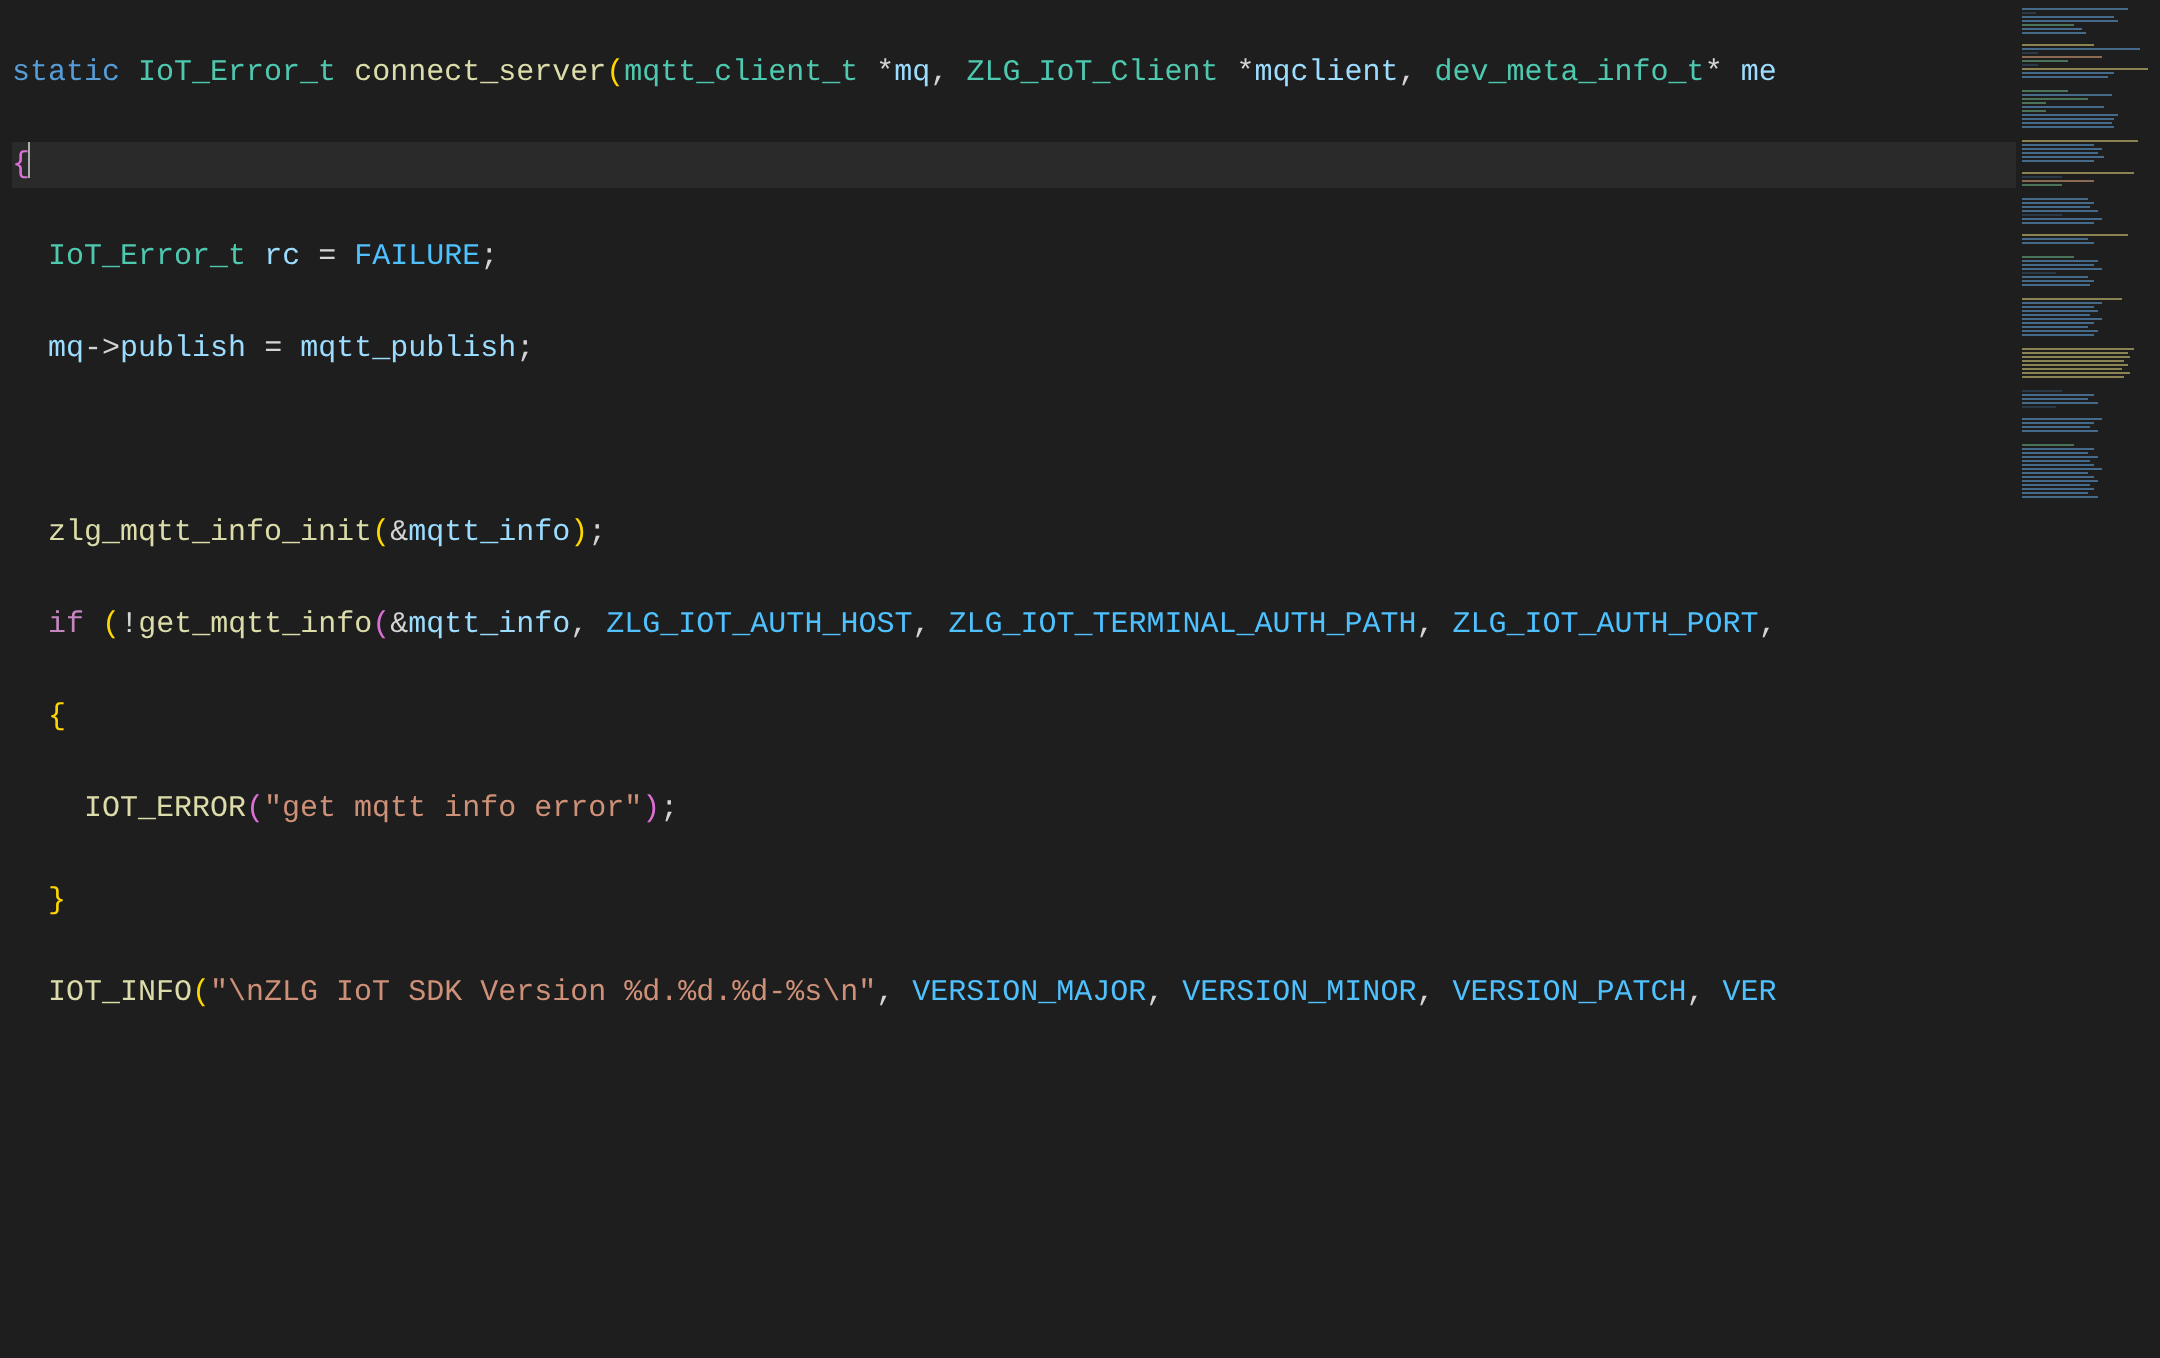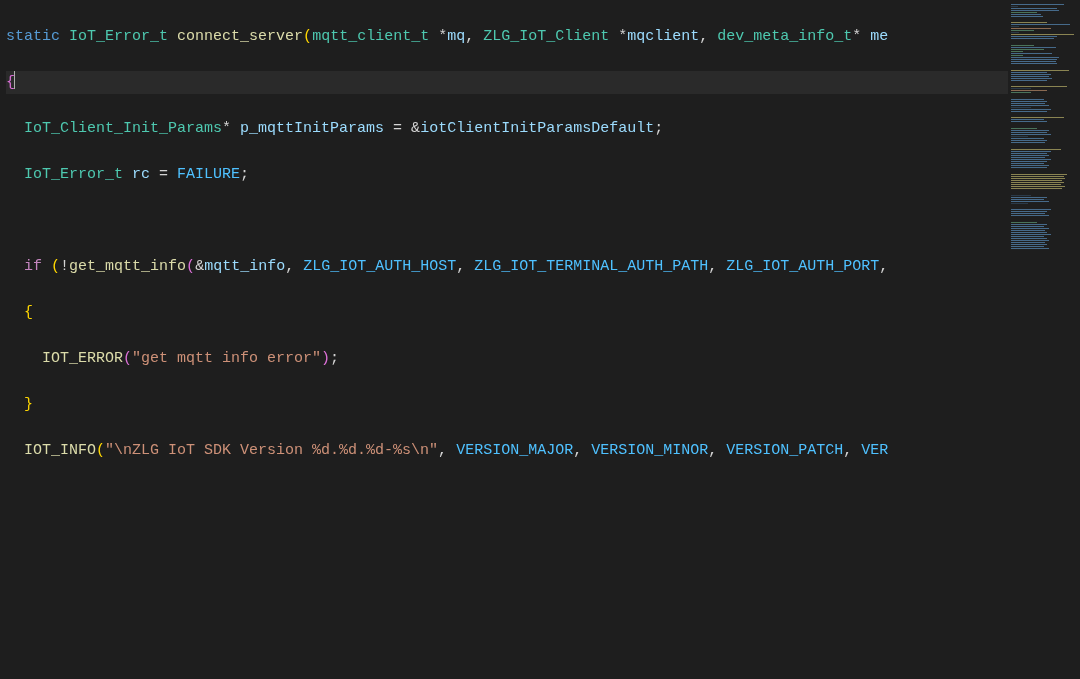--- a/index.html
+++ b/index.html
@@ -67,23 +67,24 @@
     vertical-align:-3px;
     margin-left:-1px;
   }
 </style>
 </head>
 <body>
 
 <div class="editor">
 <span class="line"><span class="kw">static</span> <span class="type">IoT_Error_t</span> <span class="fn">connect_server</span><span class="brace3">(</span><span class="type">mqtt_client_t</span><span class="punc"> *</span><span class="var">mq</span><span class="punc">, </span><span class="type">ZLG_IoT_Client</span><span class="punc"> *</span><span class="var">mqclient</span><span class="punc">, </span><span class="type">dev_meta_info_t</span><span class="punc">* </span><span class="var">me</span></span>
 <span class="line cursor-line"><span class="brace">{</span><span class="cursor-caret"></span></span>
-<span class="line">  <span class="type">IoT_Client_Init_Params</span><span class="punc">* </span><span class="var">p_mqttInitParams</span><span class="punc"> = &amp;</span><span class="var">iotClientInitParamsDefault</span><span class="punc">;</span></span>
 <span class="line">  <span class="type">IoT_Error_t</span> <span class="var">rc</span><span class="punc"> = </span><span class="caps">FAILURE</span><span class="punc">;</span></span>
+<span class="line">  <span class="var">mq</span><span class="punc">-&gt;</span><span class="var">publish</span><span class="punc"> = </span><span class="var">mqtt_publish</span><span class="punc">;</span></span>
 <span class="line"> </span>
+<span class="line">  <span class="fn">zlg_mqtt_info_init</span><span class="brace3">(</span><span class="punc">&amp;</span><span class="var">mqtt_info</span><span class="brace3">)</span><span class="punc">;</span></span>
 <span class="line">  <span class="pre">if</span> <span class="brace3">(</span><span class="punc">!</span><span class="fn">get_mqtt_info</span><span class="brace">(</span><span class="punc">&amp;</span><span class="var">mqtt_info</span><span class="punc">, </span><span class="caps">ZLG_IOT_AUTH_HOST</span><span class="punc">, </span><span class="caps">ZLG_IOT_TERMINAL_AUTH_PATH</span><span class="punc">, </span><span class="caps">ZLG_IOT_AUTH_PORT</span><span class="punc">,</span></span>
 <span class="line">  <span class="brace3">{</span></span>
 <span class="line">    <span class="fn">IOT_ERROR</span><span class="brace">(</span><span class="str">"get mqtt info error"</span><span class="brace">)</span><span class="punc">;</span></span>
 <span class="line">  <span class="brace3">}</span></span>
 <span class="line">  <span class="fn">IOT_INFO</span><span class="brace3">(</span><span class="str">"\nZLG IoT SDK Version %d.%d.%d-%s\n"</span><span class="punc">, </span><span class="caps">VERSION_MAJOR</span><span class="punc">, </span><span class="caps">VERSION_MINOR</span><span class="punc">, </span><span class="caps">VERSION_PATCH</span><span class="punc">, </span><span class="caps">VER</span></span>
 
 
 
 
 

